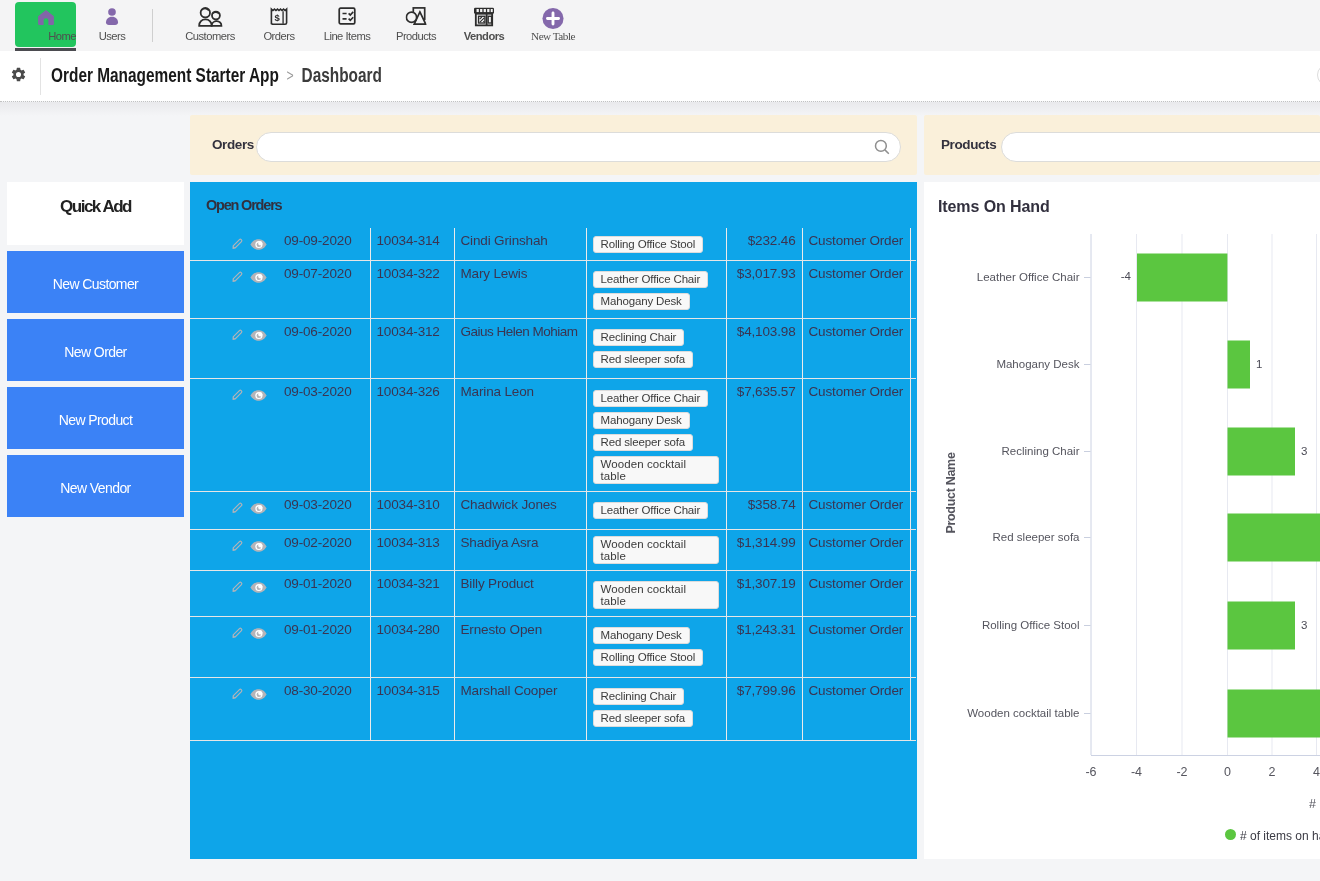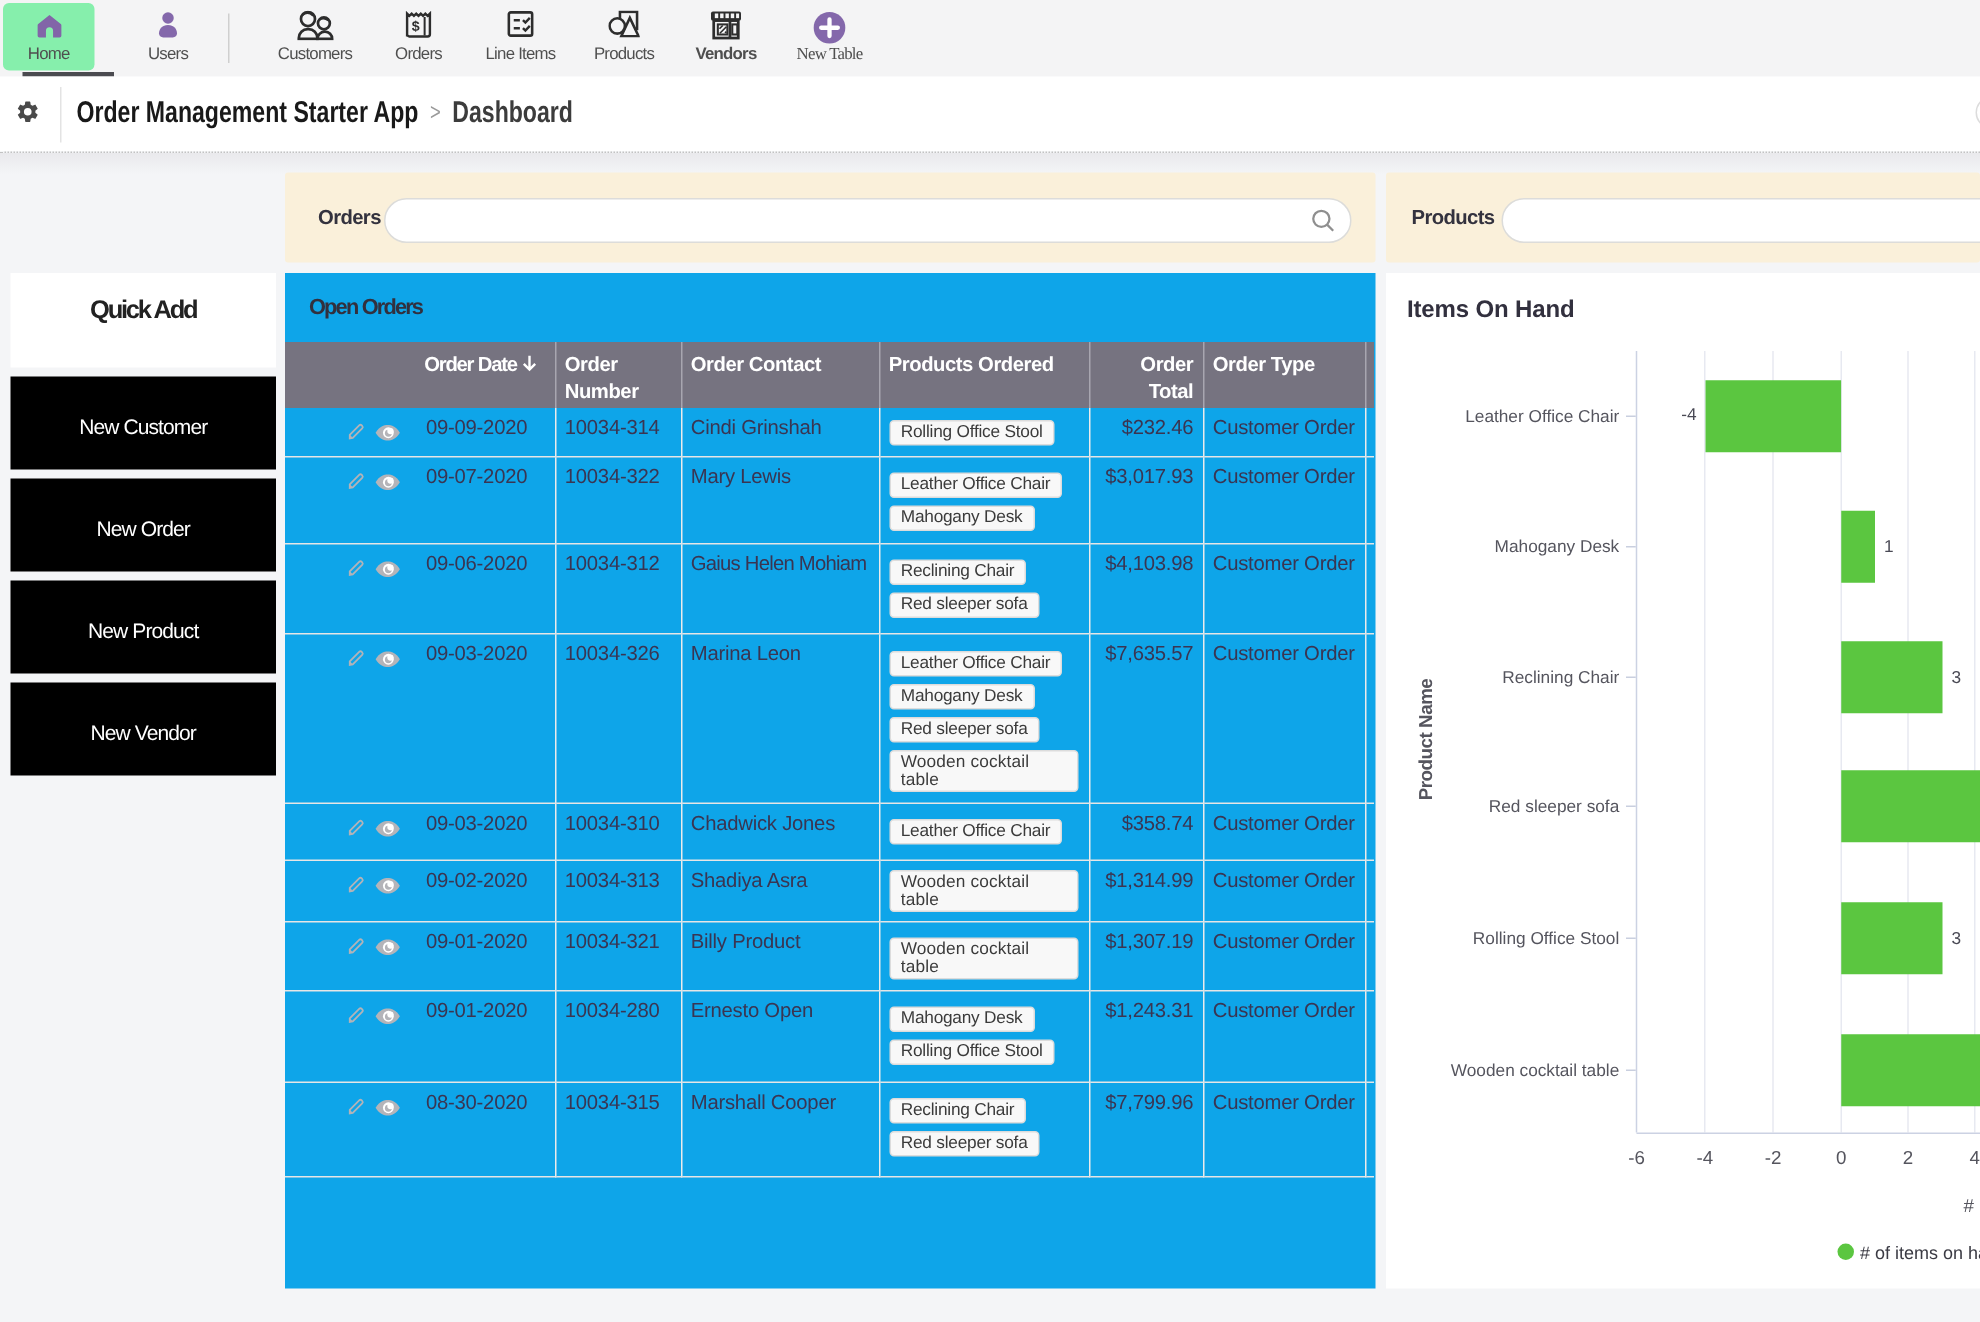--- a/index.html
+++ b/index.html
@@ -4,31 +4,31 @@
 <style>
   * { margin:0; padding:0; box-sizing:border-box; }
   html,body { width:1320px; height:881px; overflow:hidden; }
   body { font-family:"Liberation Sans", sans-serif; background:#f4f5f7; position:relative; }
   .abs { position:absolute; }
   #topnav { left:0; top:0; width:1320px; height:51px; background:#f4f4f5; }
   .tab { position:absolute; top:0; height:51px; text-align:center; }
   .tab .lbl { position:absolute; left:0; right:0; top:30px; font-size:11.2px; color:#4f4f4f; letter-spacing:-0.5px; }
   .tab .ic { position:absolute; left:50%; transform:translateX(-50%); top:7px; }
   #tab-home .ic { top:6px; } #tab-home .lbl { top:28px; }
-  #tab-home { left:2px; width:61px; top:2px; height:45px; background:#86efac; border-radius:4px; }
+  #tab-home { left:15px; width:61px; top:2px; height:45px; background:#22c55e; border-radius:4px;text-align:right; }
   #home-underline { position:absolute; left:15px; top:48px; width:61px; height:2.5px; background:#4b4b50; }
   #crumb { left:0; top:51px; width:1320px; height:50px; background:#fff; }
   #crumb .vdiv { position:absolute; left:40px; top:7px; height:37px; width:1px; background:#e3e3e3; }
   #crumb .title { position:absolute; left:51px; top:13px; font-size:20px; font-weight:bold; color:#191919; transform:scaleX(0.77); transform-origin:0 0; white-space:nowrap; }
   #crumb .chev { color:#9a9a9a; font-weight:normal; font-size:16px; margin:0 10px; position:relative; top:-1px; }
   #crumb .circ { position:absolute; left:1317px; top:12.5px; width:22px; height:22px; border-radius:50%; border:1.5px solid #dcdcdc; background:#fff; }
   #strip { left:0; top:101px; width:1320px; height:15px; background:linear-gradient(#e9e9ec, #f4f5f7); border-top:1px dotted #c2c2c2; }
   #quickadd { left:7px; top:182px; width:177px; height:63px; background:#fff; }
   #quickadd .t { text-align:center; margin-top:15px; font-size:17px; font-weight:bold; color:#222; letter-spacing:-1.5px; }
-  .bluebtn { position:absolute; left:7px; width:177px; height:62px; background:#000000; color:#fff; font-size:14px; letter-spacing:-0.6px; text-align:center; line-height:66px; }
+  .bluebtn { position:absolute; left:7px; width:177px; height:62px; background:#3b82f6; color:#fff; font-size:14px; letter-spacing:-0.6px; text-align:center; line-height:66px; }
   .searchpanel { position:absolute; top:115px; height:60px; background:#faf0da; border-radius:2px; }
   #sp-orders { left:190px; width:727px; }
   #sp-products { left:924px; width:396px; }
   .searchpanel .lab { position:absolute; top:22px; font-size:13.5px; font-weight:bold; color:#33323e; letter-spacing:-0.4px; }
   .pill { position:absolute; top:132px; height:30px; background:#fff; border-radius:15px; border:1px solid #dcdcda; }
   #card-orders { left:190px; top:182px; width:727px; height:677px; background:#0ea5e9; }
   #card-chart { left:924px; top:182px; width:396px; height:677px; background:#fff; }
   .cardtitle { position:absolute; font-weight:bold; color:#32303e; }
   #otable { position:absolute; left:0px; top:46px; width:726px; border-collapse:collapse; table-layout:fixed; }
   #otable th { background:#767380; color:#fff; font-size:13.5px; letter-spacing:-0.3px; font-weight:bold; text-align:left; vertical-align:top; padding:6px 6px 0 6px; line-height:18px; border-right:1px solid #a8a6b0; white-space:nowrap; }
@@ -168,32 +168,20 @@
       <col style="width:84px">
         <col style="width:96px">
         <col style="width:84px">
         <col style="width:132px">
         <col style="width:140px">
         <col style="width:76px">
         <col style="width:108px">
         <col style="width:6px">
     </colgroup>
     <tbody>
-        <tr style="height:44px">
-      <th class="icons"></th>
-      <th class="r" style="padding-right:12px; letter-spacing:-0.8px">Order Date <svg width="10" height="11" viewBox="0 0 10 11" style="vertical-align:-1px">
-              <path d="M5 0 V9 M1.2 5.6 L5 9.4 L8.8 5.6" stroke="#fff" stroke-width="1.6" fill="none"></path>
-            </svg></th>
-      <th>Order Number</th>
-      <th>Order Contact</th>
-      <th>Products Ordered</th>
-      <th class="r">Order Total</th>
-      <th>Order Type</th>
-      <th></th>
-    </tr>
     <tr style="height:32px">
       <td class="icons"><svg width="13" height="13" viewBox="0 0 24 24" fill="none" stroke="#b3b3b8" stroke-width="2.2">
               <path d="M4 16.4 L15.6 4.8 a2.3 2.3 0 0 1 3.2 0 l0.5 0.5 a2.3 2.3 0 0 1 0 3.2 L7.7 20.1 L4 20.8 Z"></path>
               <path d="M4 16.4 L4 20.8 7.7 20.1 Z" fill="#b3b3b8" stroke="none"></path>
             </svg> <svg width="17" height="11" viewBox="0 0 17 11" style="margin-top:8px;margin-left:2px">
               <path d="M0.4 5.5 C3.1 1.1 5.9 0.3 8.5 0.3 C11.1 0.3 13.9 1.1 16.6 5.5 C13.9 9.9 11.1 10.7 8.5 10.7 C5.9 10.7 3.1 9.9 0.4 5.5 Z" fill="#b4b4b9"></path>
               <circle cx="8.9" cy="5.5" r="3.6" fill="#fff"></circle>
               <circle cx="8.9" cy="5.8" r="2.3" fill="#b4b4b9"></circle>
               <circle cx="10.3" cy="4.4" r="2.1" fill="#fff"></circle>
             </svg></td>

